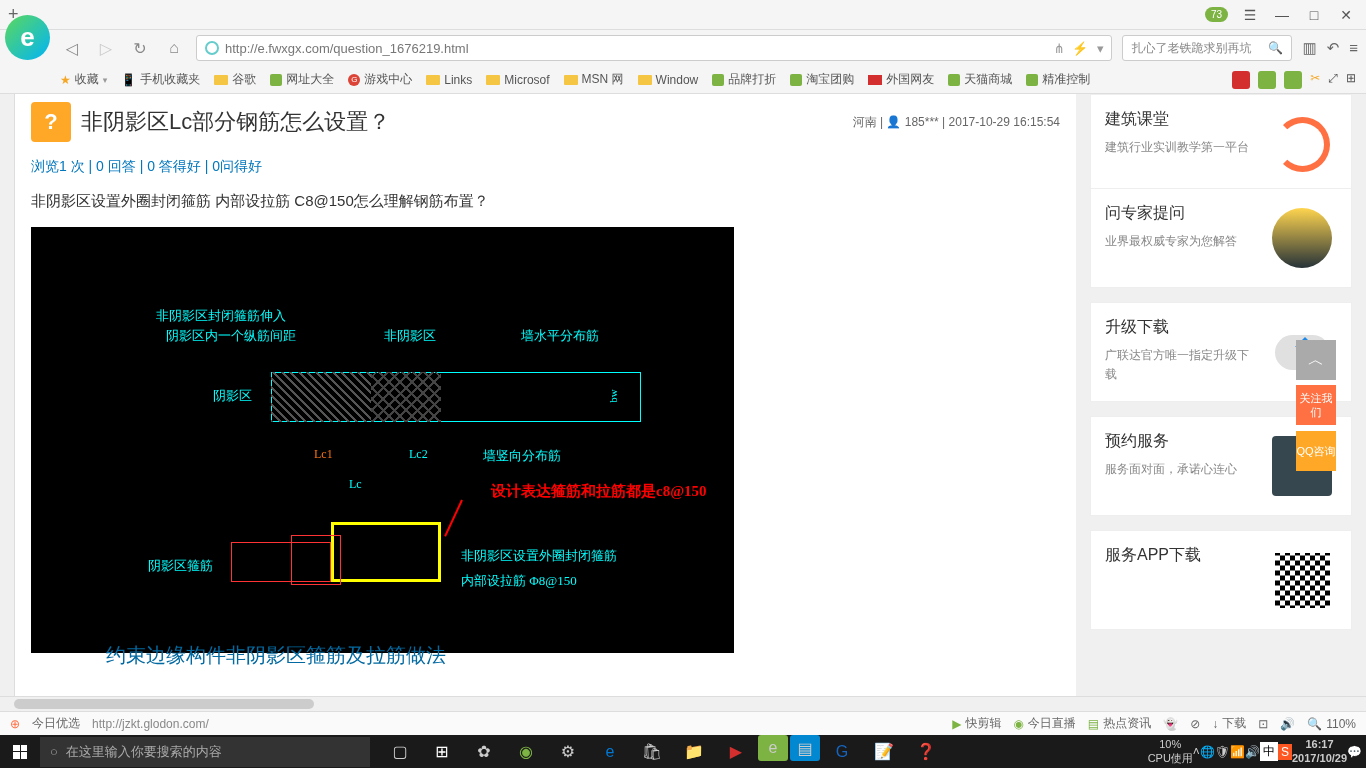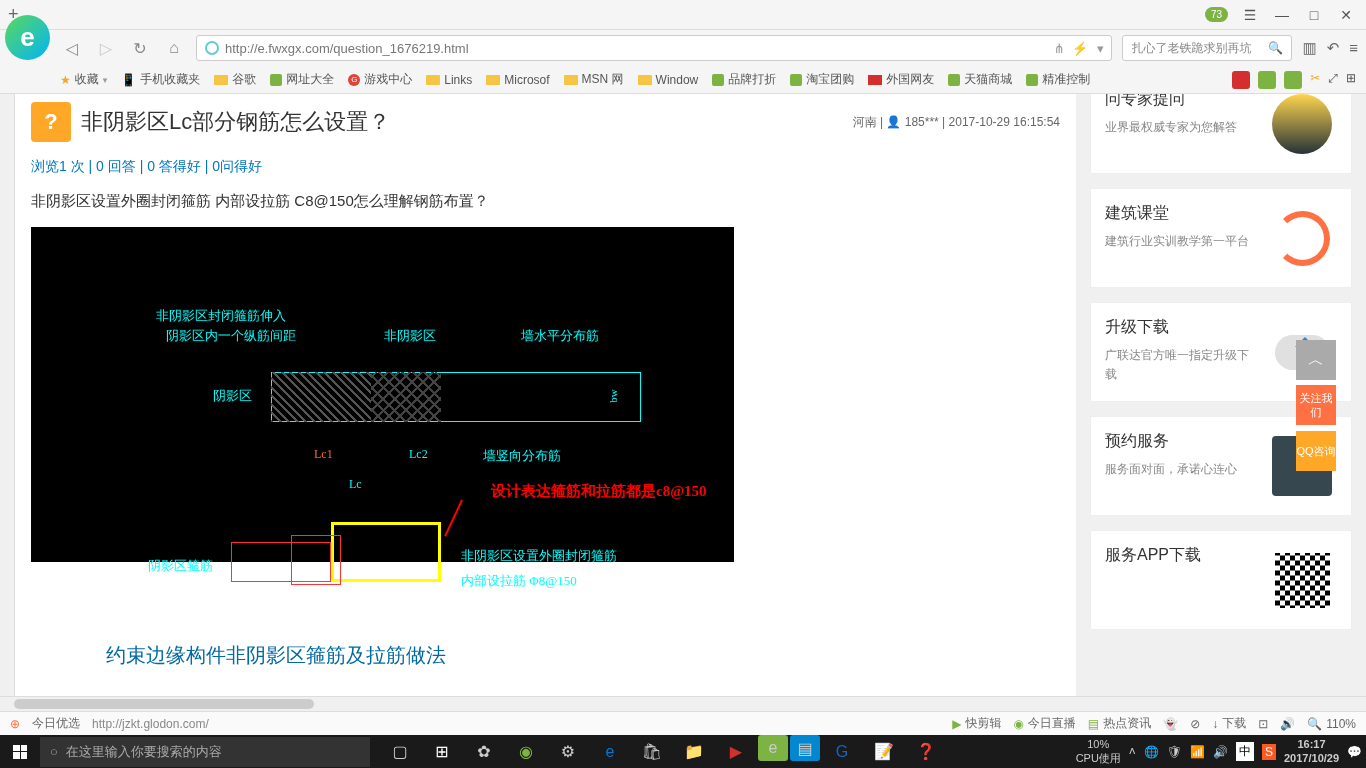--- a/index.html
+++ b/index.html
@@ -40,21 +40,21 @@
 
 .content { height: 602px; display: flex; background: #f0f0f0; overflow: hidden; }
 .scrollbar-left { width: 15px; background: #f0f0f0; border-right: 1px solid #ddd; }
 .main-col { flex: 1; background: #fff; position: relative; overflow: hidden; }
 .question-header { padding: 8px 16px; display: flex; align-items: center; gap: 10px; }
 .q-icon { width: 40px; height: 40px; background: #ffa726; color: #fff; display: flex; align-items: center; justify-content: center; font-size: 22px; font-weight: bold; border-radius: 4px; }
 .q-title { font-size: 22px; color: #333; flex: 1; }
 .q-meta { font-size: 12px; color: #666; }
 .q-stats { padding: 8px 16px; color: #0277bd; font-size: 14px; }
 .q-desc { padding: 8px 16px; font-size: 15px; color: #333; }
-.cad-img { margin: 8px 16px; width: 703px; height: 335px; background: #000; position: relative; }
+.cad-img { margin: 8px 16px; width: 703px; height: 426px; background: #000; position: relative; }
 .cad-text { position: absolute; font-family: "SimSun", serif; white-space: nowrap; }
 
 
 .sidebar { width: 290px; background: #f0f0f0; padding: 0 14px; overflow: hidden; }
 .side-card { background: #fff; margin-bottom: 14px; padding: 14px; display: flex; gap: 10px; border: 1px solid #eee; }
 .side-card-text { flex: 1; }
 .side-card-title { font-size: 16px; color: #333; margin-bottom: 8px; }
 .side-card-desc { font-size: 12px; color: #888; line-height: 1.6; }
 .side-card-icon { width: 70px; height: 70px; display: flex; align-items: center; justify-content: center; }
 
@@ -72,21 +72,21 @@
 .status-item { display: flex; align-items: center; gap: 4px; }
 
 
 .taskbar { height: 33px; background: #1a1a1a; display: flex; align-items: center; color: #ccc; }
 .tb-start { width: 40px; height: 33px; display: flex; align-items: center; justify-content: center; }
 .win-logo { display: grid; grid-template: 1fr 1fr / 1fr 1fr; gap: 1px; width: 14px; height: 14px; }
 .win-logo div { background: #fff; }
 .tb-search { width: 330px; height: 30px; background: #333; display: flex; align-items: center; padding: 0 10px; font-size: 13px; color: #aaa; gap: 8px; }
 .tb-icons { display: flex; gap: 2px; margin-left: 10px; }
 .tb-icon { width: 40px; height: 33px; display: flex; align-items: center; justify-content: center; font-size: 16px; }
-.tb-right { margin-left: auto; display: flex; align-items: center; gap: 8px; padding-right: 4px; font-size: 11px; }
+.tb-right { margin-left: auto; display: flex; align-items: center; padding-right: 4px; font-size: 11px; }
 .tb-cpu { text-align: center; line-height: 1.2; }
 .tb-time { text-align: center; line-height: 1.2; font-weight: bold; }
 .tray-icon { font-size: 12px; }
 </style>
 </head>
 <body>
 
 <div class="titlebar">
   <div class="app-logo">e</div>
   <span class="new-tab">+</span>
@@ -225,36 +225,36 @@
       <div style="position:absolute;left:200px;top:315px;width:100px;height:40px;border:1px solid #f33"></div>
       <div style="position:absolute;left:260px;top:308px;width:50px;height:50px;border:1px solid #f33"></div>
       <div class="cad-text" style="color:#0ff;left:117px;top:330px;font-size:13px">阴影区箍筋</div>
       <div class="cad-text" style="color:#0ff;left:430px;top:320px;font-size:13px">非阴影区设置外圈封闭箍筋</div>
       <div class="cad-text" style="color:#0ff;left:430px;top:345px;font-size:13px">内部设拉筋 Φ8@150</div>
       <div class="cad-text" style="color:#0369a1;left:75px;top:415px;font-size:20px;font-family:'KaiTi',serif">约束边缘构件非阴影区箍筋及拉筋做法</div>
     </div>
   </div>
 
   <div class="sidebar">
+    <div class="side-card">
+      <div class="side-card-text">
+        <div class="side-card-title">建筑课堂</div>
+        <div class="side-card-desc">建筑行业实训教学第一平台</div>
+      </div>
+      <div class="side-card-icon">
+          <div style="width:55px;height:55px;border:6px solid #ff7043;border-radius:50%;border-left-color:transparent"></div>
+        </div>
+    </div>
     <div class="side-card" style="margin-top:-20px">
       <div class="side-card-text">
         <div class="side-card-title">问专家提问</div>
         <div class="side-card-desc">业界最权威专家为您解答</div>
       </div>
       <div class="side-card-icon">
           <div style="width:60px;height:60px;background:linear-gradient(#ffd54f,#263238);border-radius:50%"></div>
-        </div>
-    </div>
-    <div class="side-card">
-      <div class="side-card-text">
-        <div class="side-card-title">建筑课堂</div>
-        <div class="side-card-desc">建筑行业实训教学第一平台</div>
-      </div>
-      <div class="side-card-icon">
-          <div style="width:55px;height:55px;border:6px solid #ff7043;border-radius:50%;border-left-color:transparent"></div>
         </div>
     </div>
     <div class="side-card">
       <div class="side-card-text">
         <div class="side-card-title">升级下载</div>
         <div class="side-card-desc">广联达官方唯一指定升级下载</div>
       </div>
       <div class="side-card-icon">
           <div style="width:55px;height:35px;background:#e0e0e0;border-radius:20px;position:relative">
             <div style="position:absolute;left:20px;top:-8px;border:10px solid transparent;border-bottom-color:#1e88e5"></div>

